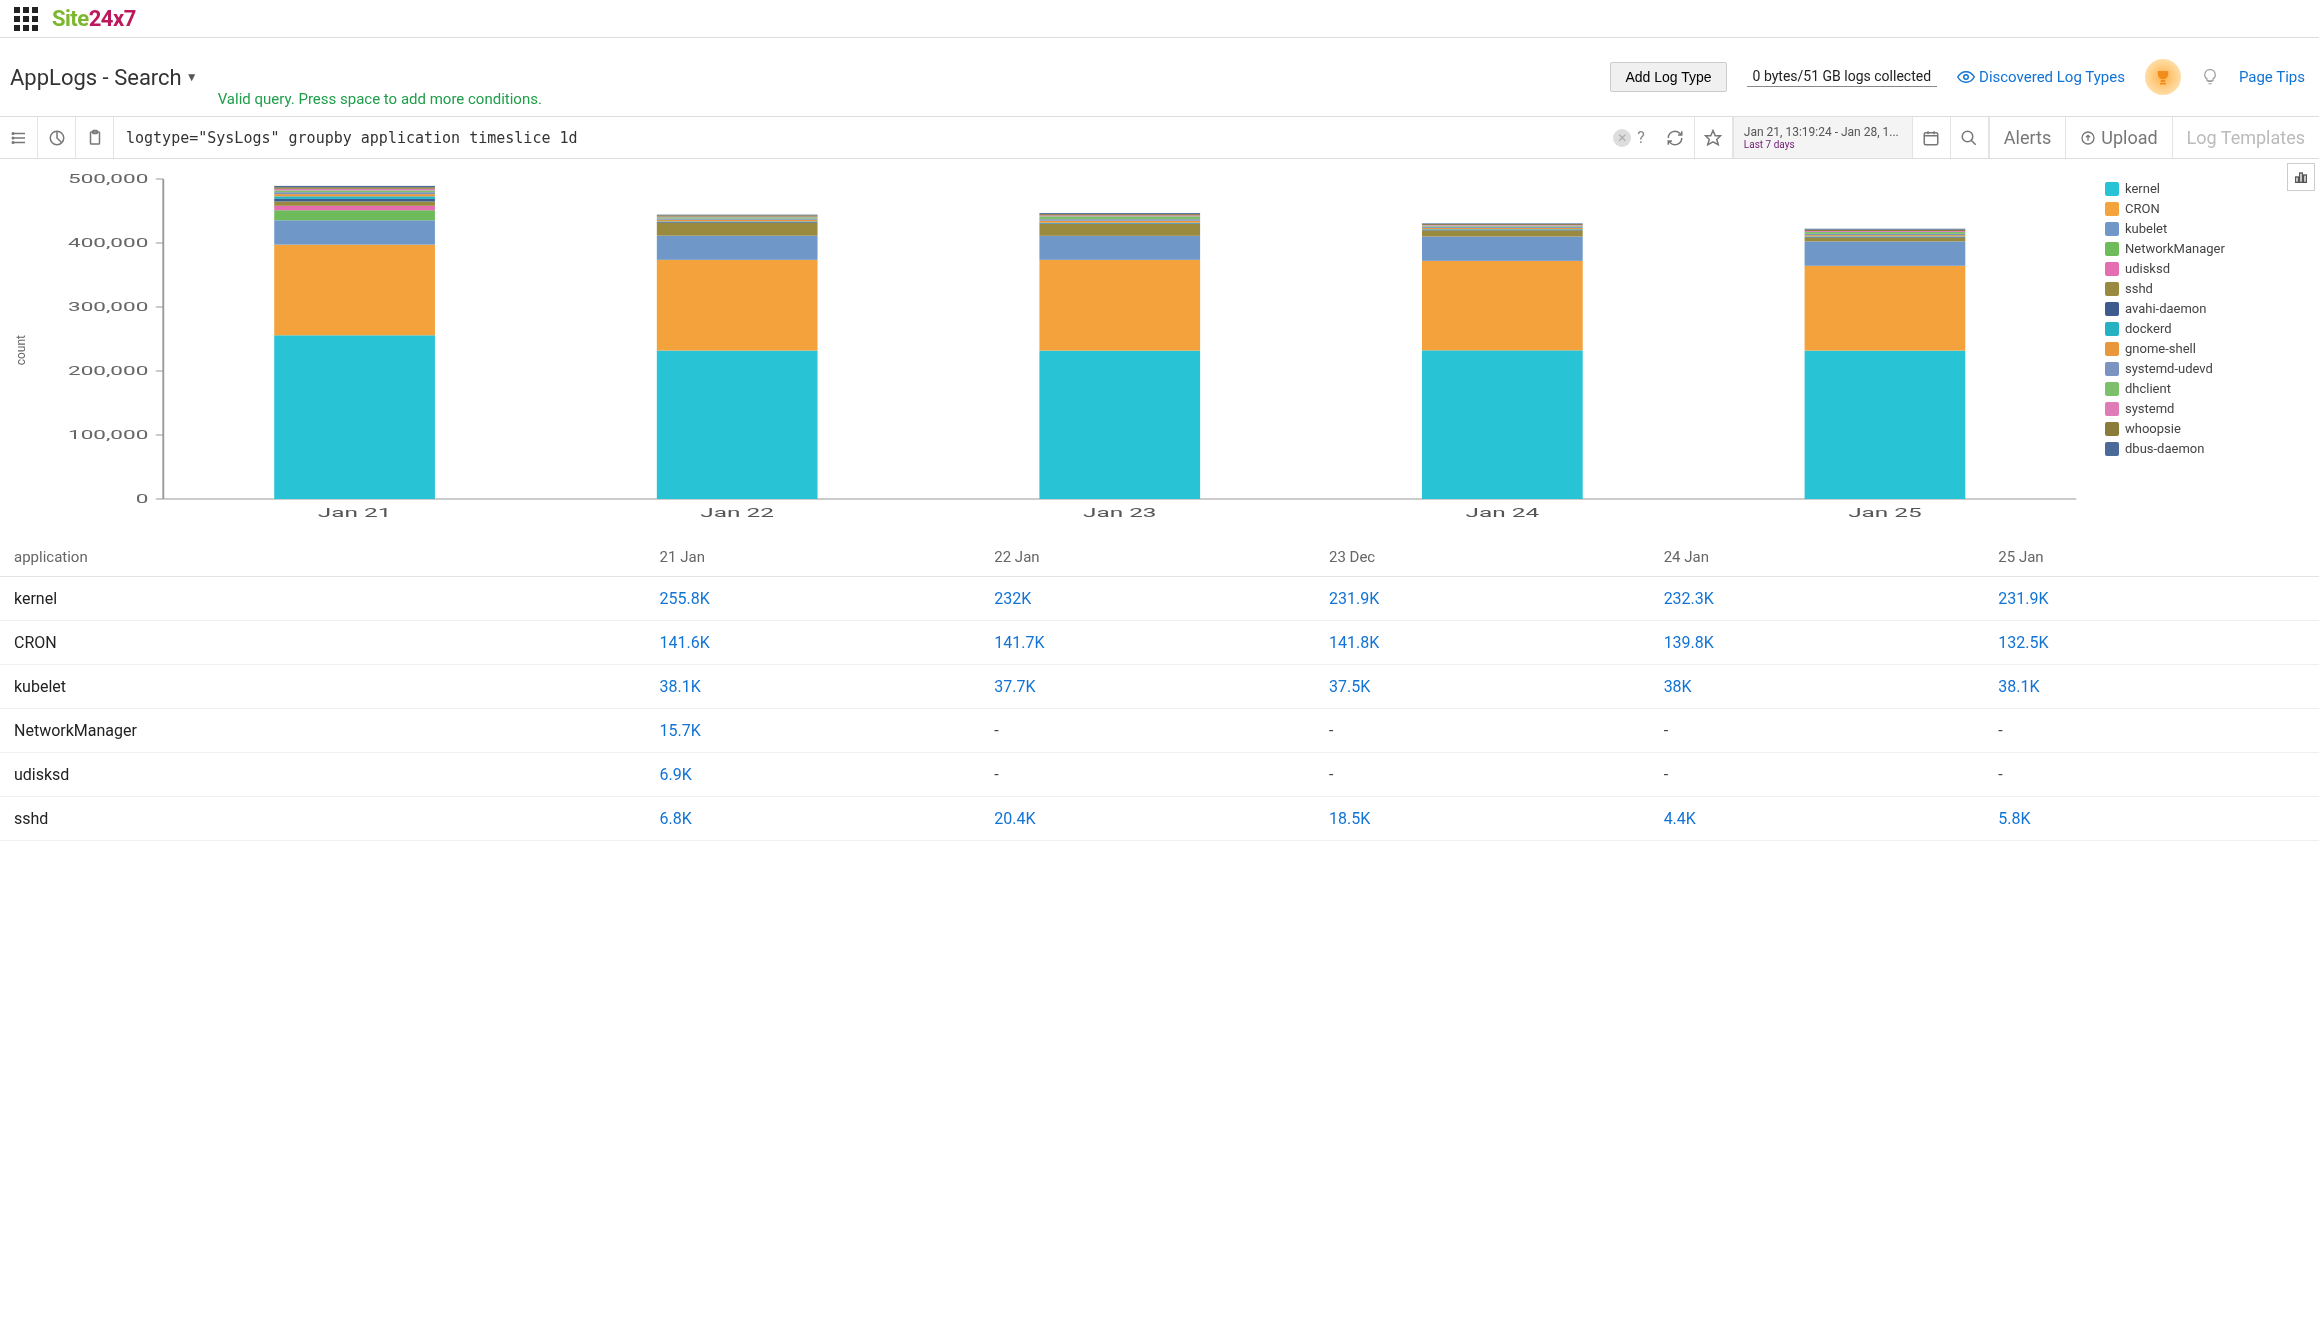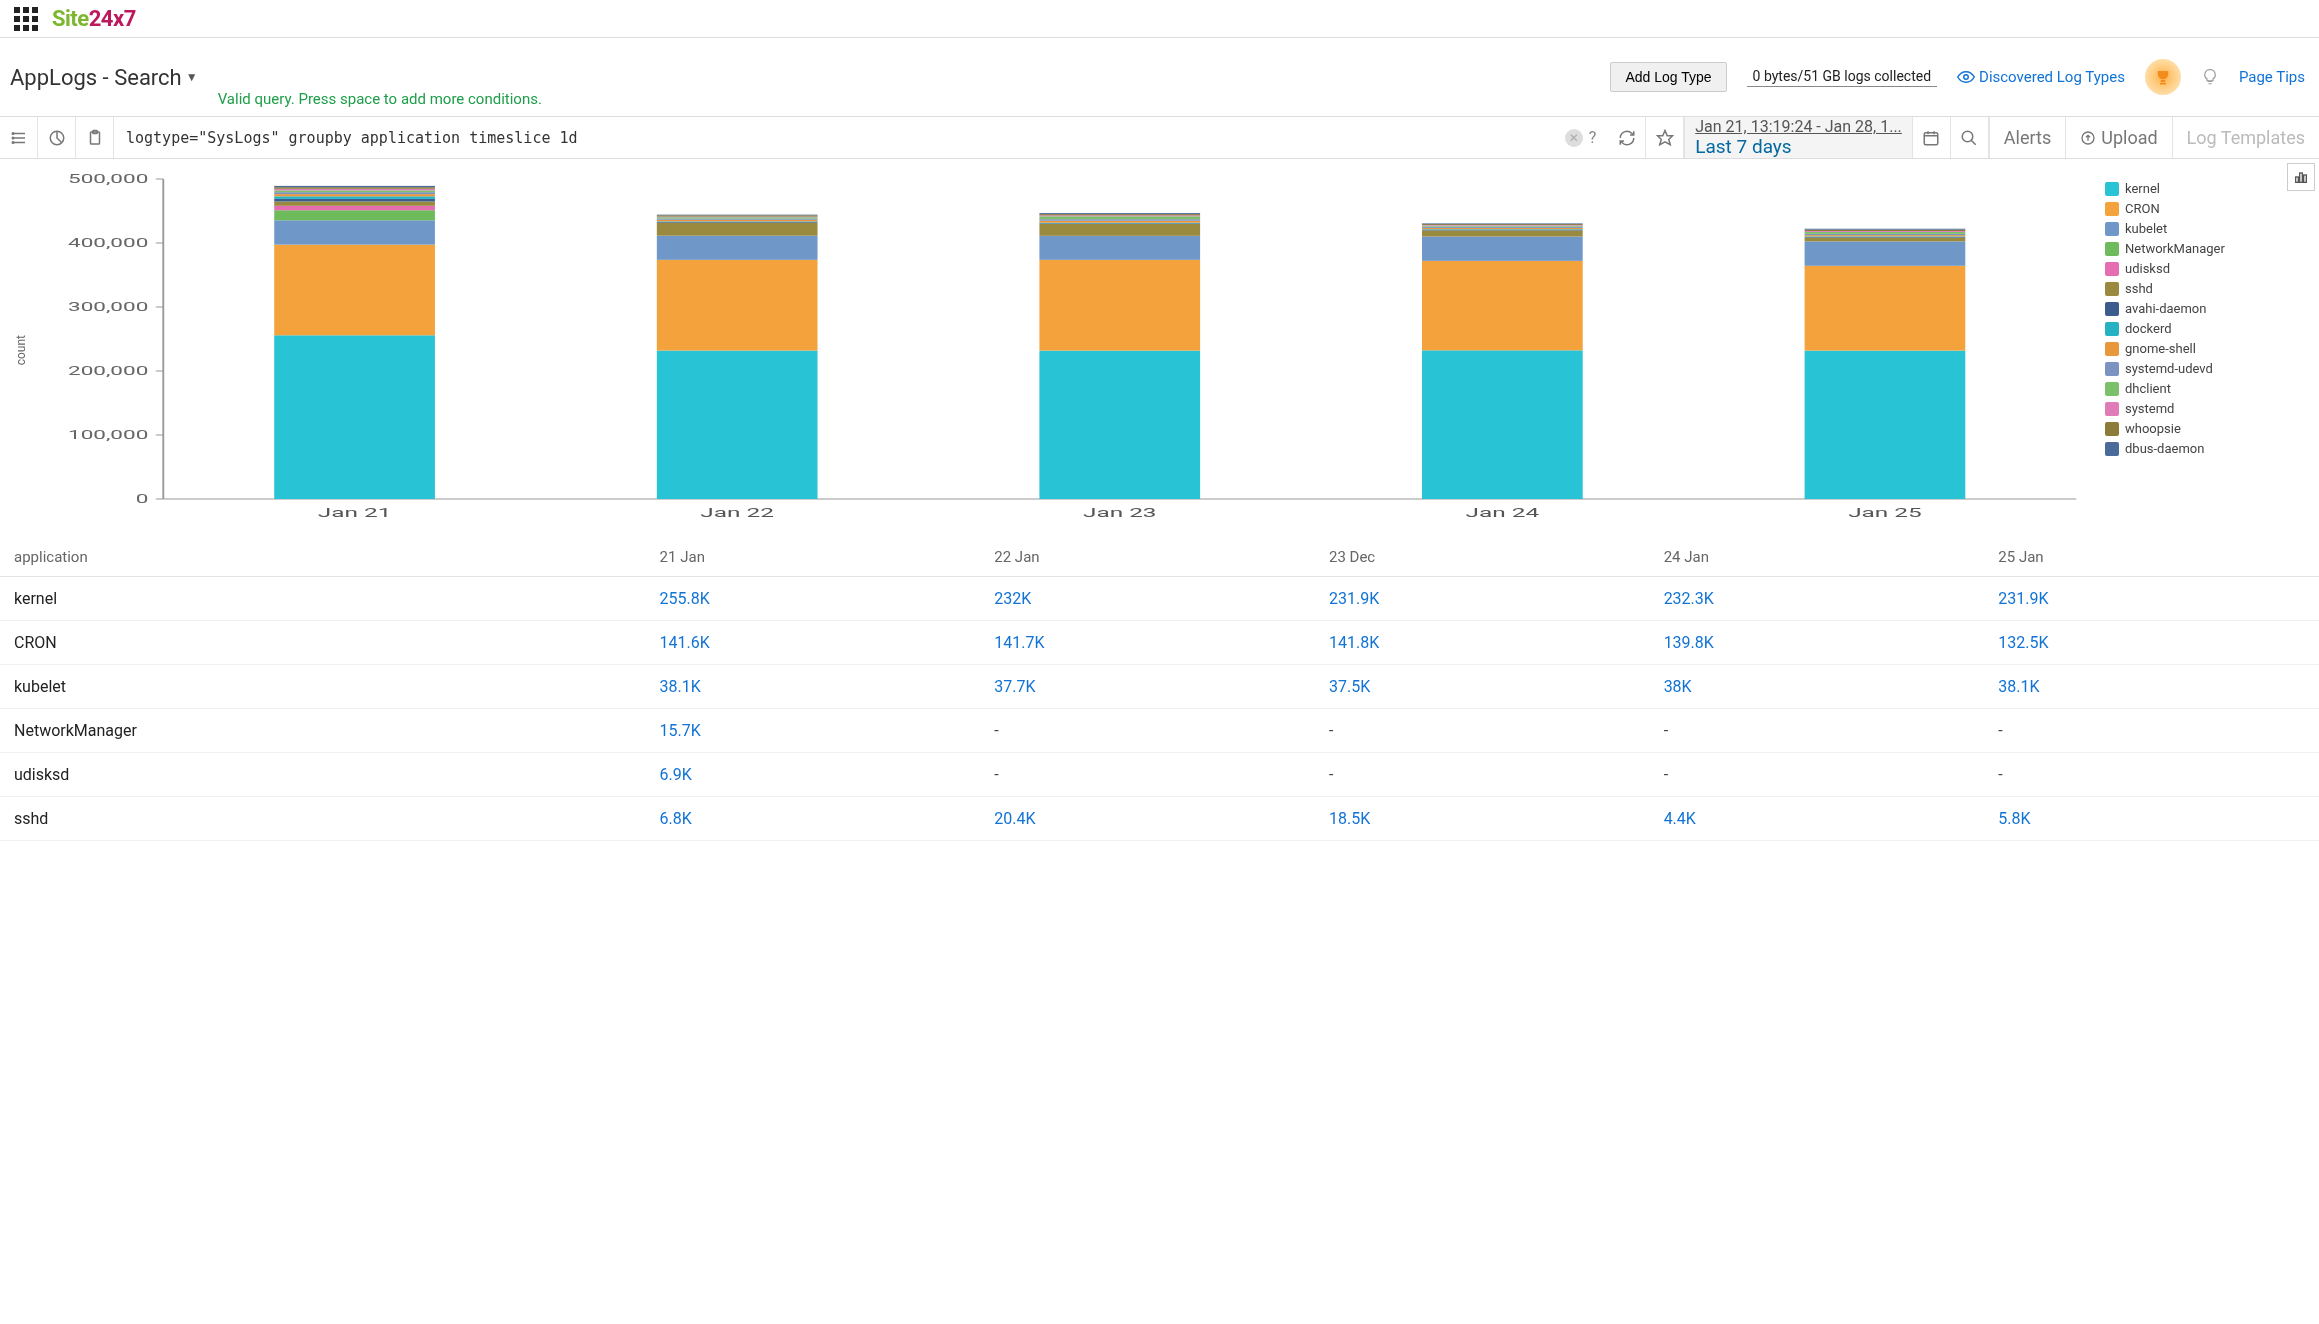--- a/index.html
+++ b/index.html
@@ -28,22 +28,22 @@
 
   
   .querybar { display: flex; align-items: stretch; border-bottom: 1px solid #ddd; height: 42px; }
   .qb-icon { width: 38px; display:flex; align-items:center; justify-content:center; border-right:1px solid #e4e4e4; color:#777; cursor:pointer; }
   .qb-icon svg { width:18px; height:18px; }
   .query-box { flex:1; display:flex; align-items:center; padding: 0 12px; position:relative; }
   .query-text { font-family: "Menlo","Consolas",monospace; font-size: 15px; color:#333; flex:1; white-space:nowrap; overflow:hidden; }
   .clear-x { color:#aaa; background:#ddd; width:18px; height:18px; border-radius:50%; display:flex; align-items:center; justify-content:center; font-size:12px; cursor:pointer; margin-right:6px;}
   .qmark { color:#888; font-size:16px; cursor:pointer; }
   .range { display:flex; flex-direction:column; justify-content:center; padding:0 10px; border-left:1px solid #e4e4e4; border-right:1px solid #e4e4e4; background:#f4f4f4; font-size:12px; color:#555; min-width:180px; cursor:pointer;}
-  .range .r1 { font-size:16px; white-space:nowrap; overflow:hidden; text-overflow:ellipsis;text-decoration:underline; }
-  .range .r2 { font-size:19px; color:#0369a1; }
+  .range .r1 { font-size:12px; white-space:nowrap; overflow:hidden; text-overflow:ellipsis; }
+  .range .r2 { font-size:10px; color:#701a75; }
   .toolbtn { padding:0 14px; display:flex; align-items:center; gap:5px; border-left:1px solid #e4e4e4; color:#777; cursor:pointer; font-size:18px; }
   .toolbtn.dis { color:#bbb; cursor:default; }
   .toolbtn svg { width:16px; height:16px; }
 
   
   .chart-area { position:relative; padding: 10px 14px 6px 14px; display:flex; }
   .yaxis-label { writing-mode: vertical-rl; transform: rotate(180deg); font-size:12px; color:#666; align-self:center; margin-right:4px; }
   .plot { flex:1; position:relative; }
   .chart-type-icon { position:absolute; top:4px; right:4px; width:28px; height:28px; border:1px solid #ccc; display:flex; align-items:center; justify-content:center; font-size:14px; cursor:pointer; color:#555;}
   svg.chart { width:100%; height:360px; }

